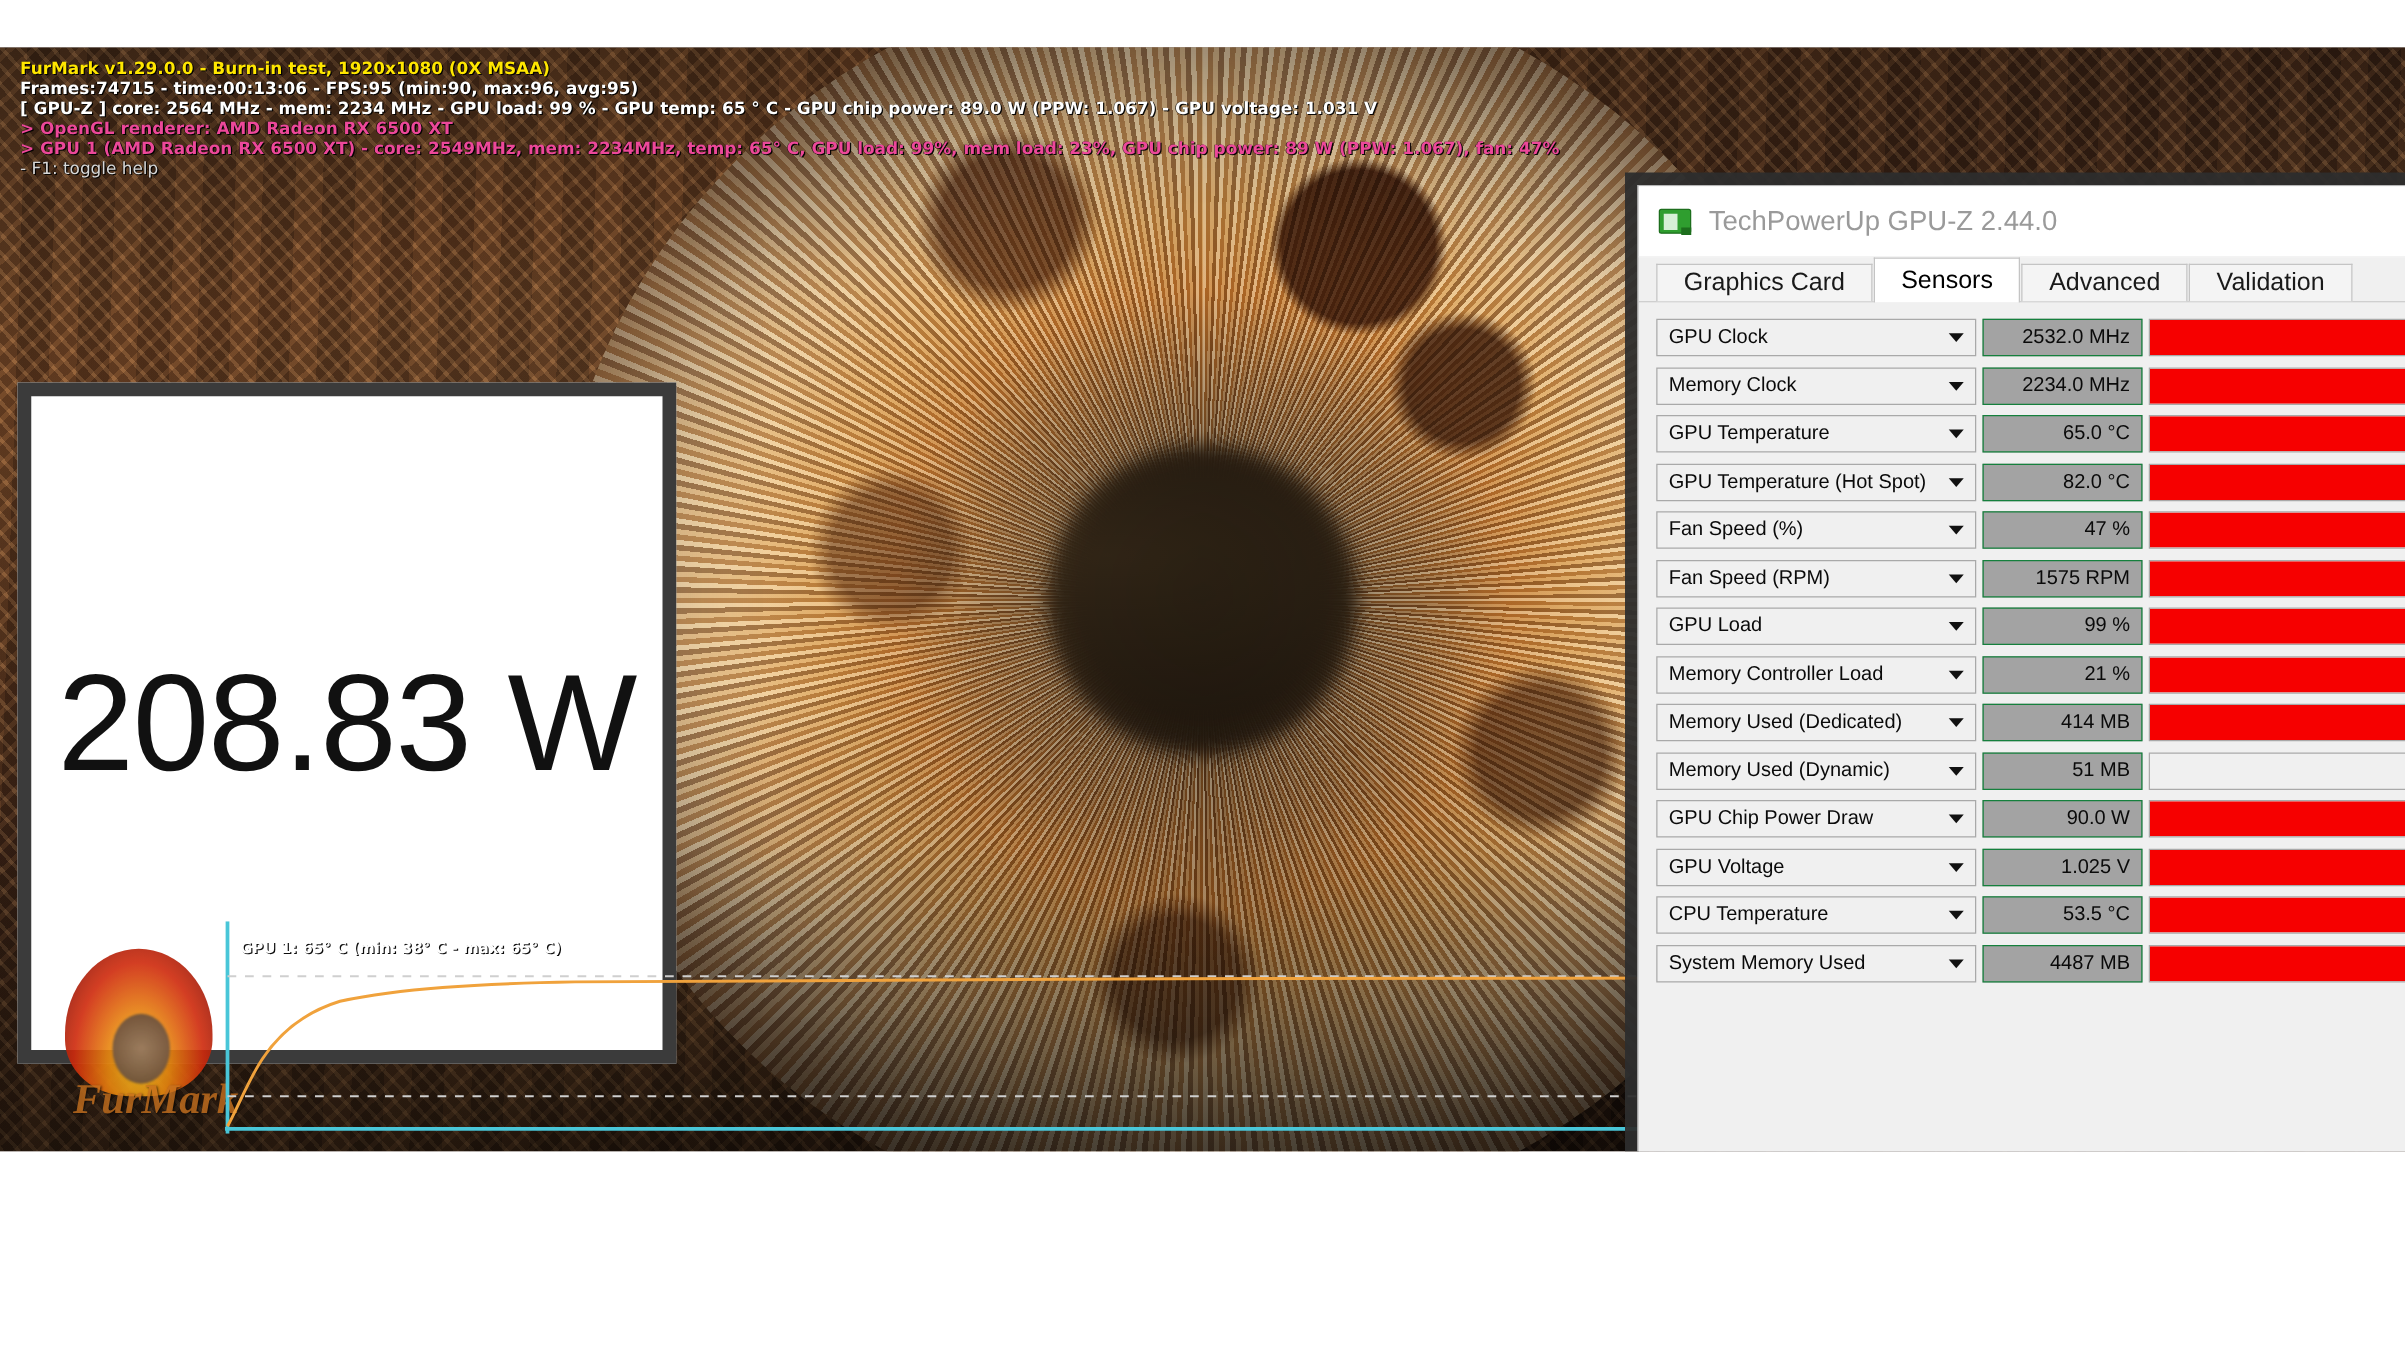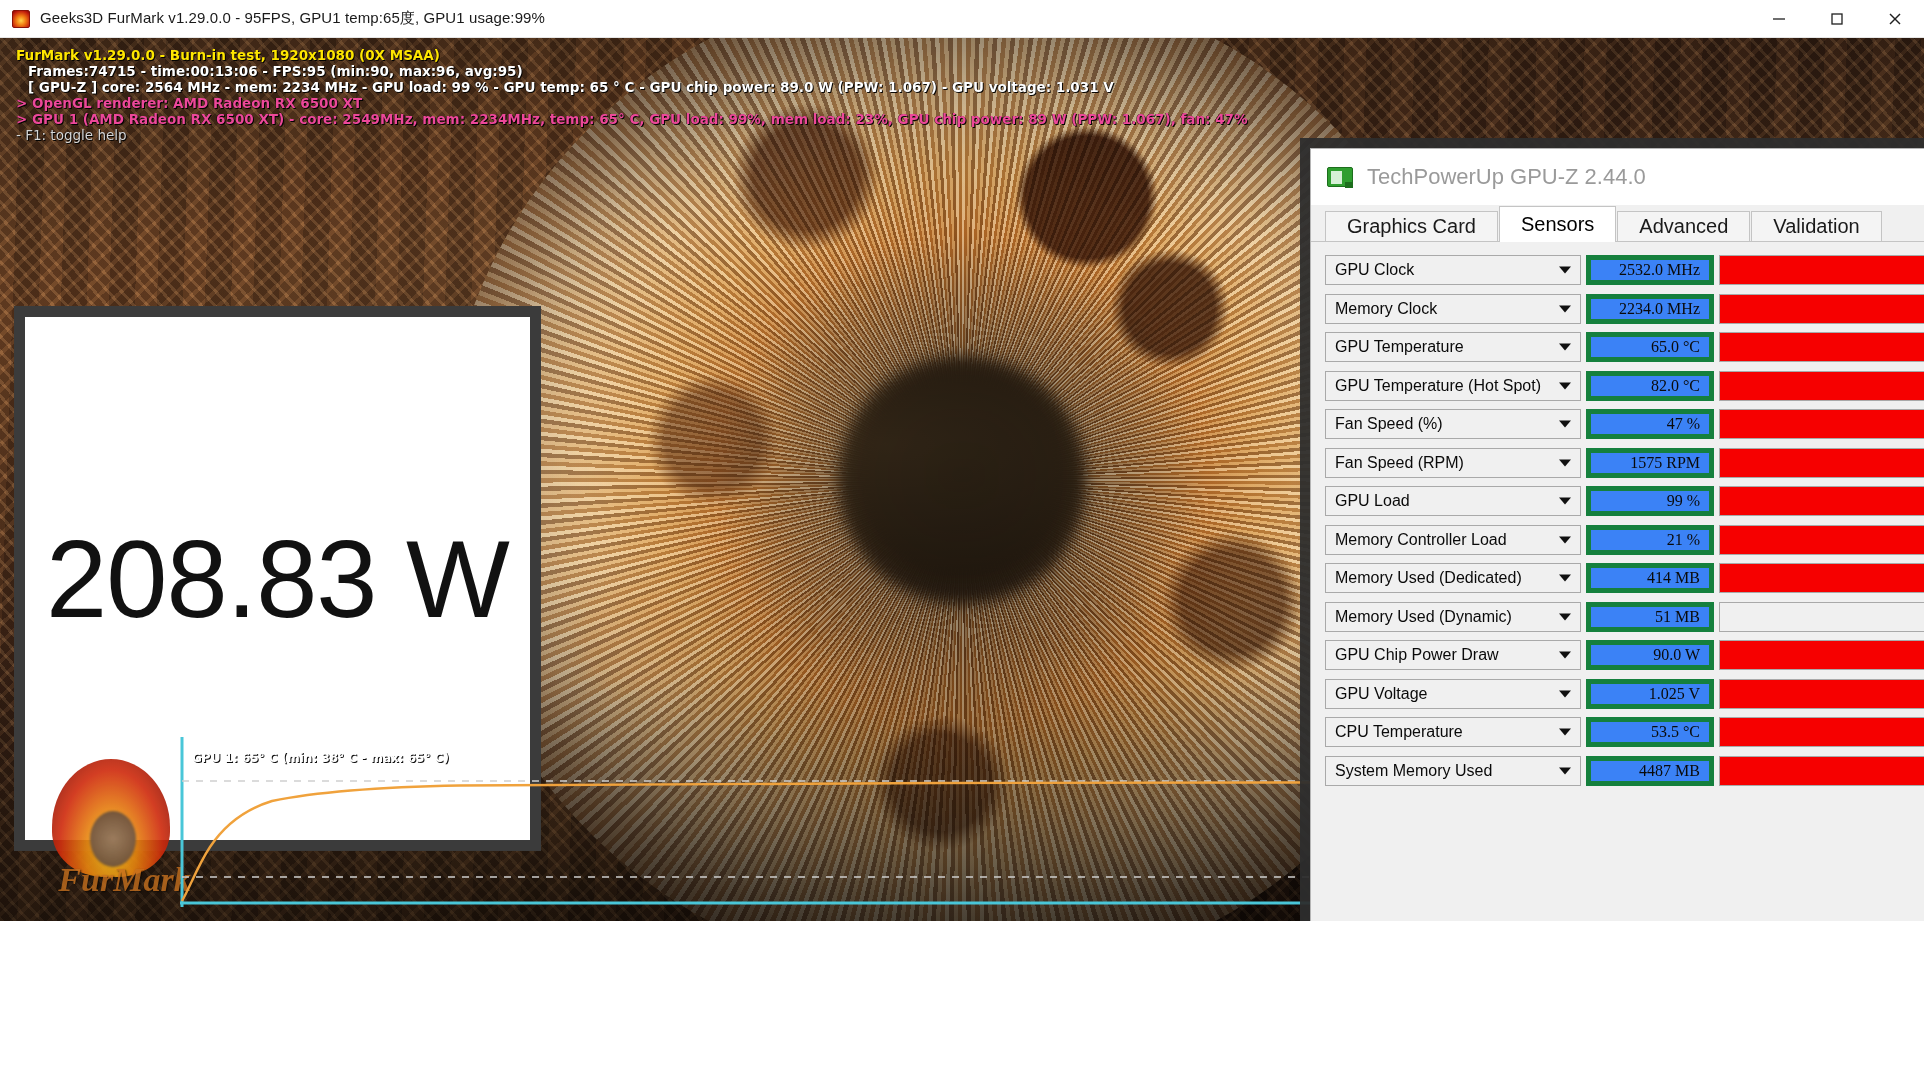--- a/index.html
+++ b/index.html
@@ -104,21 +104,21 @@
 
   
   .overlay-text {
     position:absolute; left:16px; top:9px;
     font-family:"DejaVu Sans", sans-serif;
     font-size:13.5px; font-weight:bold; line-height:16px;
     text-shadow: 1px 1px 0 rgba(0,0,0,0.95), -0.5px 0 0 rgba(0,0,0,0.8);
     white-space:nowrap;
   }
   .ov-yellow { color:#ffe600; }
-  .ov-white  { color:#ffffff;margin-left:12px; }
+  .ov-white  { color:#ffffff; }
   .ov-cyan   { color:#ec4899; }
   .ov-gray   { color:#d8d8d8; font-weight:normal; }
 
   
   .power-win {
     position:absolute; left:14px; top:268px; width:527px; height:545px;
     background:#ffffff;
     border:11px solid #3b3b3b;
     display:flex; flex-direction:column;
     align-items:center; justify-content:center;
@@ -246,62 +246,40 @@
     font-family:"Liberation Sans", sans-serif;
     white-space:nowrap; overflow:hidden;
   }
   .s-caret {
     position:absolute; right:9px; top:50%; transform:translateY(-50%);
     width:0; height:0; border-left:6px solid transparent;
     border-right:6px solid transparent; border-top:7px solid #111;
   }
   .s-val {
     flex:0 0 128px; height:30px;
-    background:#3b82f6; border:5px solid #15803d;
+    background:#a3a3a3; border:1px solid #15803d;
     display:flex; align-items:center; justify-content:flex-end;
     padding-right:9px;
     font-size:16px; color:#0a0a0a;
-    font-family:Liberation Serif, serif; white-space:nowrap;
+    font-family:Liberation Sans, sans-serif; white-space:nowrap;
   }
   .s-bar {
     flex:1 1 auto; height:30px;
     background:#f0f0f0; border:1px solid #a9a9a9;
     position:relative; overflow:hidden;
   }
   .s-fill {
     position:absolute; left:0; top:0; bottom:0; background:#f60000;
   }
 </style>
 </head>
 <body>
 
 <div id="root">
 
-  <div class="titlebar">
-    <div class="tb-icon"></div>
-    <div class="tb-title">Geeks3D FurMark v1.29.0.0 - 95FPS, GPU1 temp:65度, GPU1 usage:99%</div>
-    <div class="tb-controls">
-      <div class="tb-btn">
-        <svg width="16" height="16" viewBox="0 0 16 16">
-            <line x1="2" y1="8" x2="14" y2="8" stroke="#202020" stroke-width="1.3"></line>
-          </svg>
-      </div>
-      <div class="tb-btn">
-        <svg width="16" height="16" viewBox="0 0 16 16">
-            <rect x="3" y="3" width="10" height="10" fill="none" stroke="#202020" stroke-width="1.3"></rect>
-          </svg>
-      </div>
-      <div class="tb-btn">
-        <svg width="16" height="16" viewBox="0 0 16 16">
-            <line x1="3" y1="3" x2="13" y2="13" stroke="#202020" stroke-width="1.4"></line>
-            <line x1="13" y1="3" x2="3" y2="13" stroke="#202020" stroke-width="1.4"></line>
-          </svg>
-      </div>
-    </div>
-  </div>
 
   <div class="viewport">
     <div class="bg-weave"></div>
 
     <div class="fur-wrap">
       <div class="fur-outer"></div>
       <div class="fur-speck"></div>
       <div class="fur-mask-edge"></div>
       <div class="fur-pupil"></div>
     </div>

